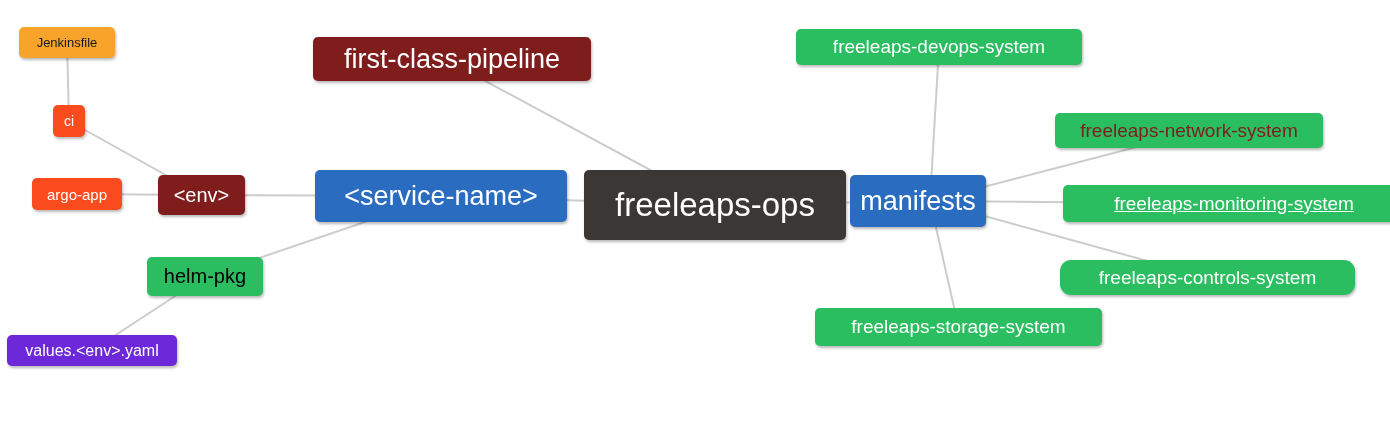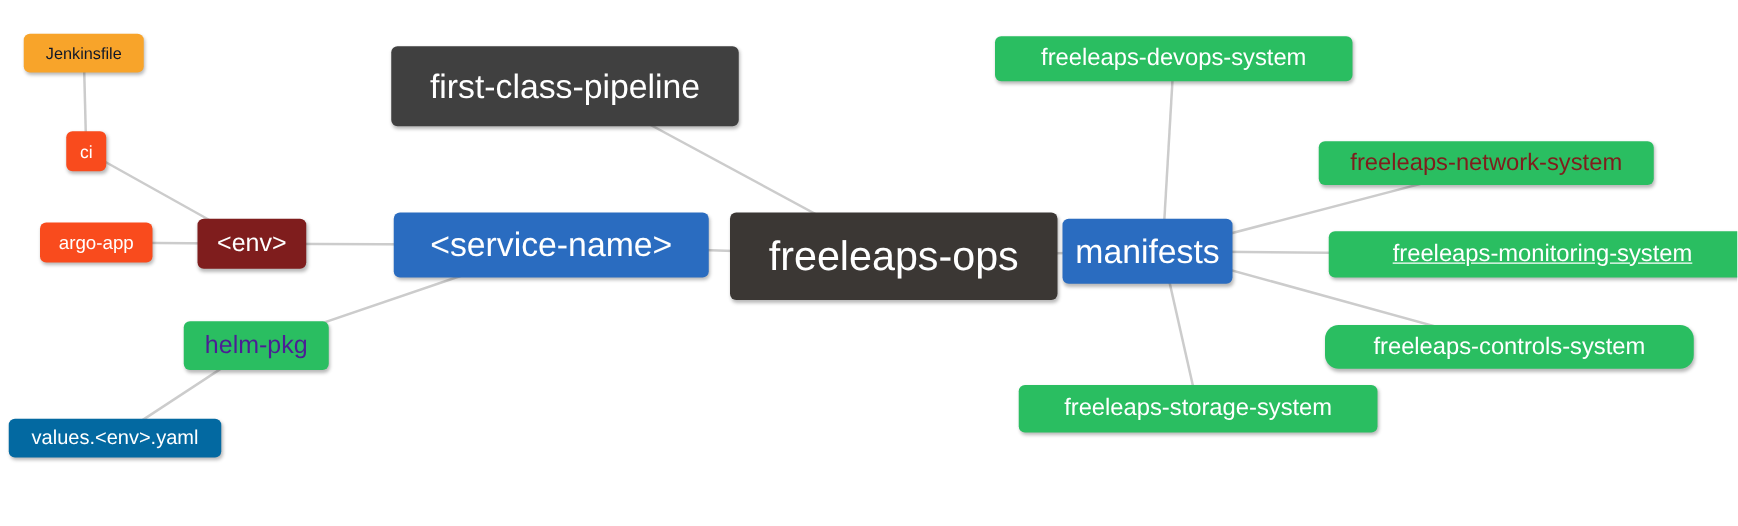--- a/index.html
+++ b/index.html
@@ -55,23 +55,23 @@
       <line x1="930" y1="201" x2="939" y2="47" stroke="#cccccc" stroke-width="2"></line>
       <line x1="930" y1="201" x2="1200" y2="130.5" stroke="#cccccc" stroke-width="2"></line>
       <line x1="930" y1="201" x2="1213.5" y2="203.5" stroke="#cccccc" stroke-width="2"></line>
       <line x1="930" y1="201" x2="1207.5" y2="277.5" stroke="#cccccc" stroke-width="2"></line>
       <line x1="930" y1="201" x2="958.5" y2="327" stroke="#cccccc" stroke-width="2"></line>
     </svg>
 <div class="node" style="left: 19px; top: 27px; width: 96px; height: 31px; font-size: 13px; background-color: rgb(248, 164, 42); color: #0f172a;">Jenkinsfile</div>
     <div class="node" style="left: 53px; top: 105px; width: 32px; height: 32px; font-size: 14px; background-color: rgb(249, 75, 29); color: rgb(255, 255, 255);">ci</div>
     <div class="node" style="left: 32px; top: 178px; width: 90px; height: 32px; font-size: 15px; background-color: rgb(249, 75, 29); color: rgb(255, 255, 255);">argo-app</div>
     <div class="node" style="left: 158px; top: 175px; width: 87px; height: 40px; font-size: 20px; background-color: #7f1d1d; color: rgb(255, 255, 255);">&lt;env&gt;</div>
-    <div class="node" style="left: 147px; top: 257px; width: 116px; height: 39px; font-size: 20px; background-color: rgb(42, 190, 97); color: #4c1d95;">helm-pkg</div>
-    <div class="node" style="left: 7px; top: 335px; width: 170px; height: 31px; font-size: 16px; background-color: #0369a1; color: rgb(255, 255, 255);">values.&lt;env&gt;.yaml</div>
-    <div class="node" style="left: 313px; top: 37px; width: 278px; height: 64px; font-size: 27px; background-color: #404040; color: rgb(255, 255, 255);">first-class-pipeline</div>
+    <div class="node" style="left: 147px; top: 257px; width: 116px; height: 39px; font-size: 20px; background-color: rgb(42, 190, 97); color: #000000;">helm-pkg</div>
+    <div class="node" style="left: 7px; top: 335px; width: 170px; height: 31px; font-size: 16px; background-color: #6d28d9; color: rgb(255, 255, 255);">values.&lt;env&gt;.yaml</div>
+    <div class="node" style="left: 313px; top: 37px; width: 278px; height: 44px; font-size: 27px; background-color: #7f1d1d; color: rgb(255, 255, 255);">first-class-pipeline</div>
     <div class="node" style="left: 315px; top: 170px; width: 252px; height: 52px; font-size: 27px; background-color: rgb(42, 108, 192); color: rgb(255, 255, 255);">&lt;service-name&gt;</div>
     <div class="node" style="left: 584px; top: 170px; width: 262px; height: 70px; font-size: 33px; background-color: rgb(59, 55, 52); color: rgb(255, 255, 255);">freeleaps-ops</div>
     <div class="node" style="left: 850px; top: 175px; width: 136px; height: 52px; font-size: 27px; background-color: rgb(42, 108, 192); color: rgb(255, 255, 255);">manifests</div>
     <div class="node" style="left: 796px; top: 29px; width: 286px; height: 36px; font-size: 19px; background-color: rgb(42, 190, 97); color: rgb(255, 255, 255);">freeleaps-devops-system</div>
     <div class="node" style="left: 1055px; top: 113px; width: 268px; height: 35px; font-size: 19px; background-color: rgb(42, 190, 97); color: #7f1d1d;">freeleaps-network-system</div>
     <div class="node" style="left: 1063px; top: 185px; width: 342px; height: 37px; font-size: 19px; background-color: rgb(42, 190, 97); color: rgb(255, 255, 255); text-decoration: underline;">freeleaps-monitoring-system</div>
     <div class="node" style="left: 1060px; top: 260px; width: 295px; height: 35px; font-size: 19px; background-color: rgb(42, 190, 97); color: rgb(255, 255, 255); border-radius: 11px;">freeleaps-controls-system</div>
     <div class="node" style="left: 815px; top: 308px; width: 287px; height: 38px; font-size: 19px; background-color: rgb(42, 190, 97); color: rgb(255, 255, 255);">freeleaps-storage-system</div>
   </div>
 

